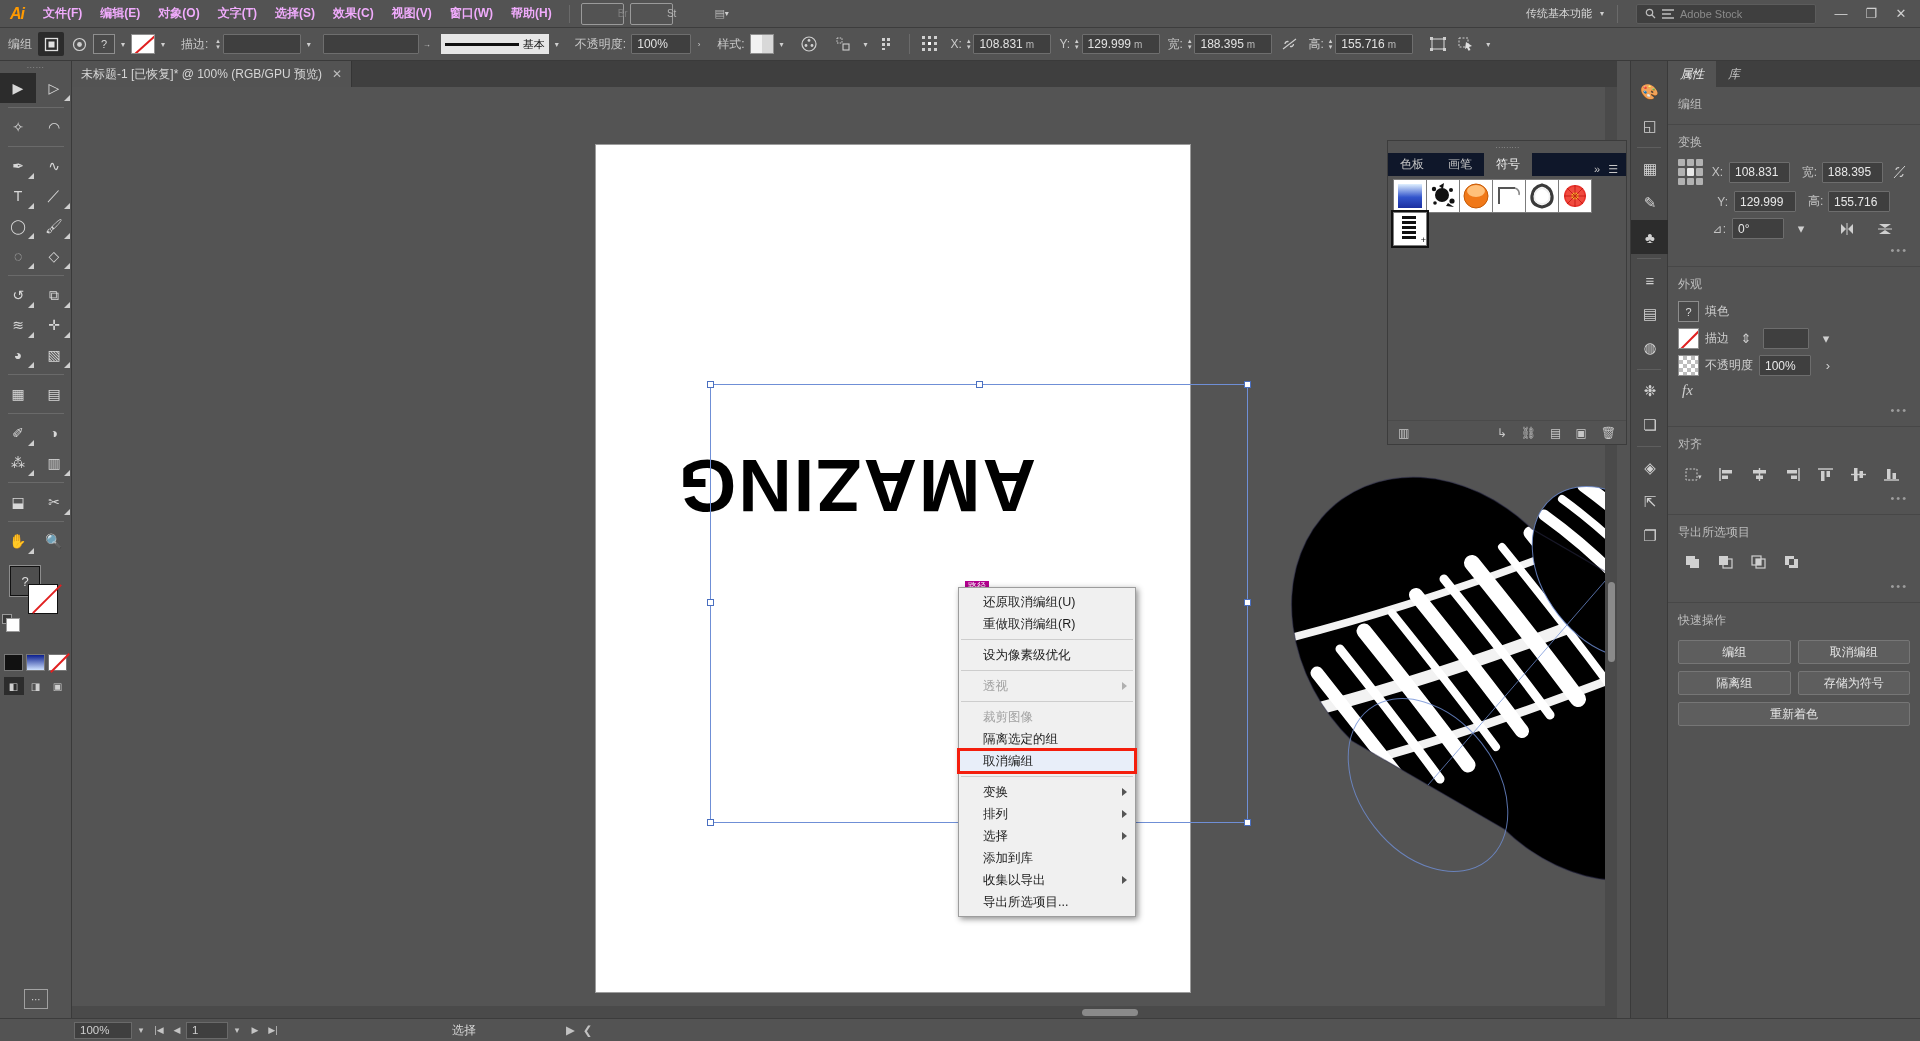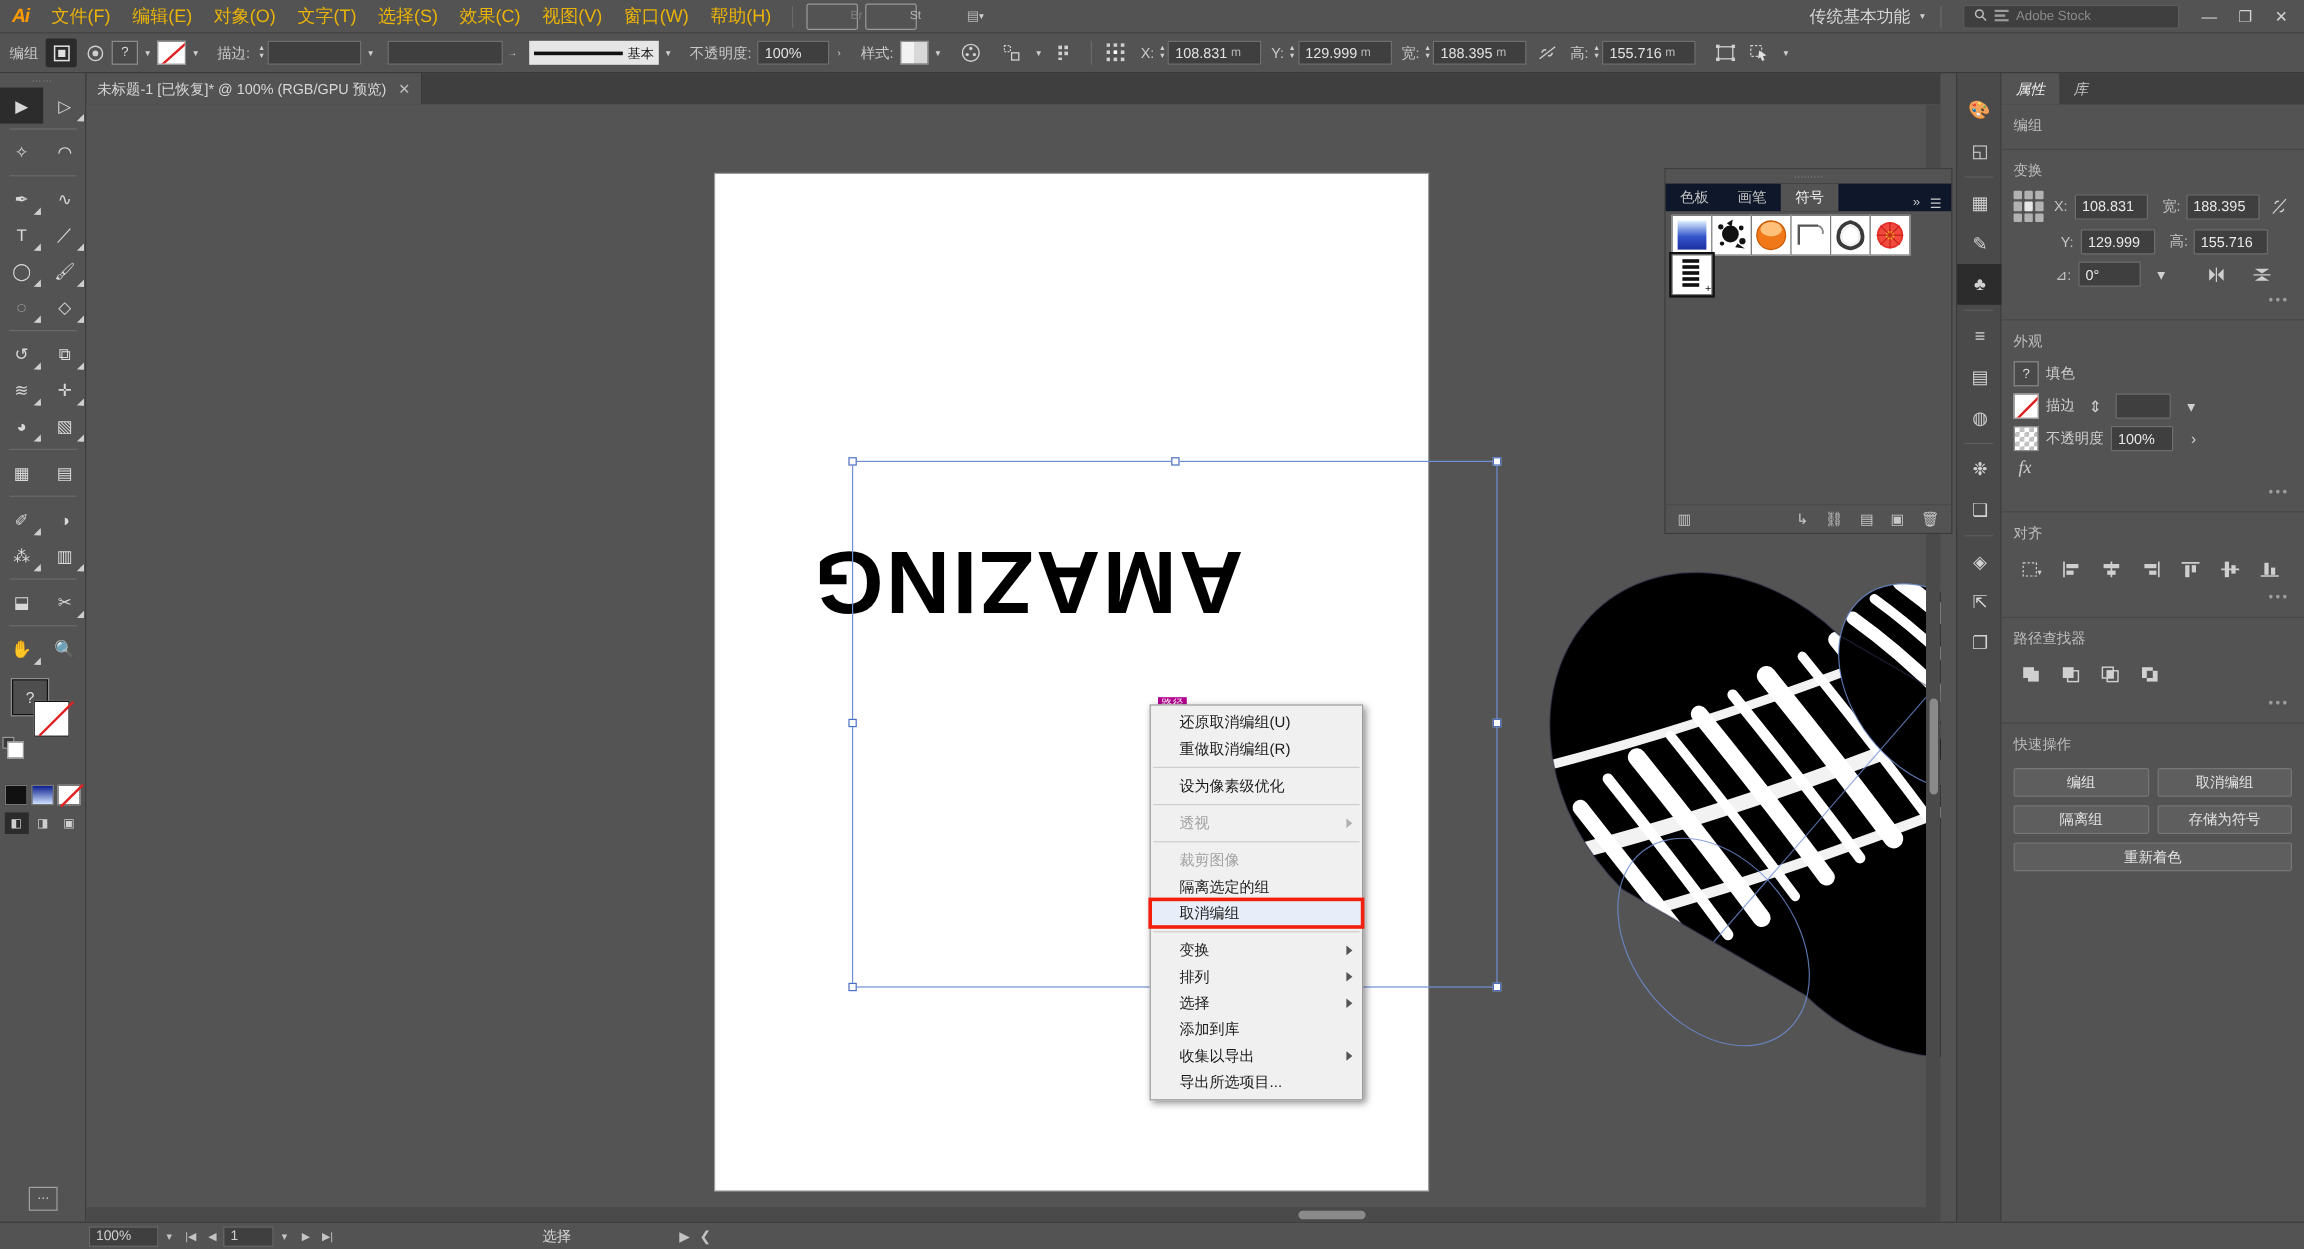--- a/index.html
+++ b/index.html
@@ -16,32 +16,33 @@
     position:absolute; left:0; top:0; width:1920px; height:28px;
     background:#535353; display:flex; align-items:center;
     border-bottom:1px solid #3d3d3d;
   }
   .ai-logo{
     width:34px; height:26px; display:flex; align-items:center; justify-content:center;
     color:#ff9a00; font-weight:bold; font-size:16px; font-style:italic;
     letter-spacing:-1px;
   }
   .menu-item{
-    padding:3px 9px; font-size:15px; color:#eab308; cursor:default;
+    padding:3px 9px; font-size:12px; color:#f0abfc; cursor:default;
     white-space:nowrap;
+    font-weight:bold;
   }
   .mb-sep{ width:1px; height:18px; background:#6a6a6a; margin:0 8px; }
   .mb-icon{
     width:24px; height:22px; margin:0 3px; display:flex; align-items:center;
     justify-content:center; color:#b5b5b5; font-size:11px; border-radius:2px;padding-left:41px;
   }
   .mb-icon.boxed{ border:1px solid #9a9a9a; font-size:10px; }
   .mb-icon.dim{ color:#7d7d7d; }
   .mb-right{ margin-left:auto; display:flex; align-items:center; padding-right:4px; }
-  .ws-name{ font-size:14px; color:#d8d8d8; padding:2px 6px; }
+  .ws-name{ font-size:11px; color:#d8d8d8; padding:2px 6px; }
   .caret{ font-size:8px; color:#cfcfcf; margin:0 5px 0 2px; }
   .stock-search{
     display:flex; align-items:center; gap:6px; background:#3f3f3f;
     border:1px solid #5c5c5c; border-radius:2px; height:20px;
     padding:0 8px; margin:0 10px; min-width:180px;
   }
   .stock-search .ph{ font-size:11px; color:#8b8b8b; }
   .wbtn{ width:30px; height:26px; display:flex; align-items:center; justify-content:center;
     color:#d0d0d0; font-size:13px; }
 
@@ -1068,21 +1069,21 @@
         <svg width="17" height="15" viewBox="0 0 17 15">
             <line x1="1" y1="13" x2="16" y2="13" stroke="#cfcfcf" stroke-width="1.4"></line>
             <rect x="4" y="2" width="3.5" height="10" fill="#cfcfcf"></rect>
             <rect x="9.5" y="6" width="3.5" height="6" fill="#cfcfcf"></rect>
           </svg>
       </span>
     </div>
     <div class="dots">•••</div>
     <div class="sec-div"></div>
 
-    <div class="sec-title">路径查找器</div>
+    <div class="sec-title">导出所选项目</div>
     <div class="align-row">
       <span class="picon">
         <svg width="18" height="16" viewBox="0 0 18 16">
             <rect x="2" y="2" width="9" height="9" fill="#d0d0d0"></rect>
             <rect x="6" y="5" width="9" height="9" fill="#d0d0d0"></rect>
           </svg>
       </span>
       <span class="picon">
         <svg width="18" height="16" viewBox="0 0 18 16">
             <rect x="2" y="2" width="9" height="9" fill="#d0d0d0"></rect>

